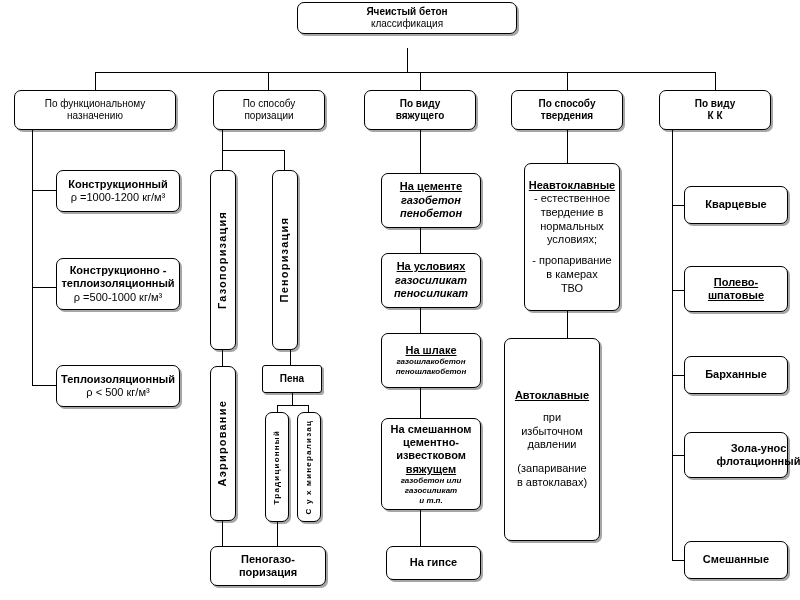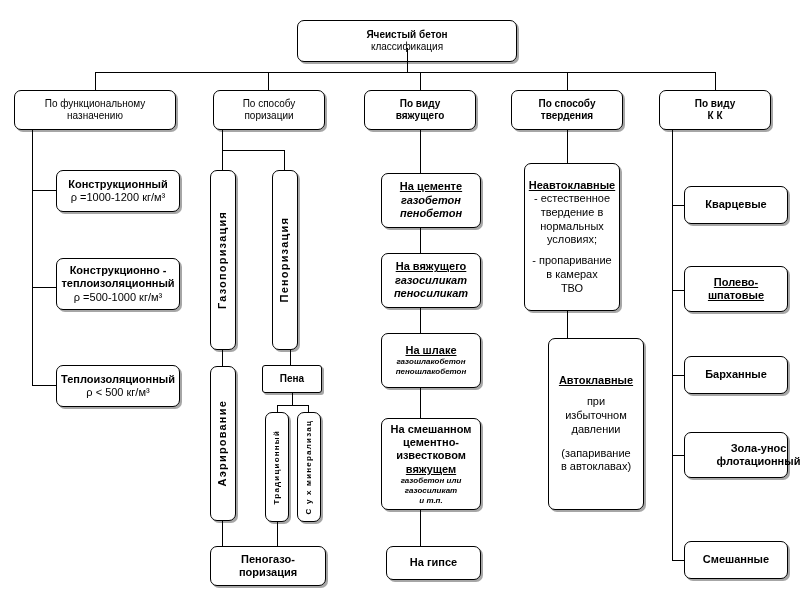--- a/index.html
+++ b/index.html
@@ -57,21 +57,21 @@
     align-items: center;
     justify-content: center;
   }
   .row-line { line-height: 1.25; }
 </style>
 </head>
 <body>
 
 <div id="canvas">
 
-  <div class="box" style="left:297px; top:20px; width:220px; height:42px;">
+  <div class="box" style="left:297px; top:2px; width:220px; height:32px;">
     <div class="bold">Ячеистый бетон</div>
     <div>классификация</div>
   </div>
 
   <div class="line vline" style="left:407px; top:48px; width:1px; height:24px;"></div>
 
   <div class="line hline" style="left:95px; top:72px; width:620px; height:1px;"></div>
 
   <div class="line vline" style="left:95px; top:72px; width:1px; height:20px;"></div>
   <div class="line vline" style="left:268px; top:72px; width:1px; height:20px;"></div>
@@ -171,21 +171,21 @@
   <div class="line vline" style="left:420px; top:388px; width:1px; height:30px;"></div>
   <div class="line vline" style="left:420px; top:508px; width:1px; height:38px;"></div>
 
   <div class="box" style="left:381px; top:173px; width:100px; height:55px;">
     <div class="bold ul small">На цементе</div>
     <div class="ital bold small">газобетон</div>
     <div class="ital bold small">пенобетон</div>
   </div>
 
   <div class="box" style="left:381px; top:253px; width:100px; height:55px;">
-    <div class="bold ul small">На вяжущего</div>
+    <div class="bold ul small">На условиях</div>
     <div class="ital bold small">газосиликат</div>
     <div class="ital bold small">пеносиликат</div>
   </div>
 
   <div class="box" style="left:381px; top:333px; width:100px; height:55px;">
     <div class="bold ul small">На шлаке</div>
     <div class="ital bold tiny">газошлакобетон</div>
     <div class="ital bold tiny">пеношлакобетон</div>
   </div>
 
@@ -211,21 +211,21 @@
     <div class="small row-line">- естественное</div>
     <div class="small row-line">твердение в</div>
     <div class="small row-line">нормальных</div>
     <div class="small row-line">условиях;</div>
     <div class="small row-line" style="height:7px;"></div>
     <div class="small row-line">- пропаривание</div>
     <div class="small row-line">в камерах</div>
     <div class="small row-line">ТВО</div>
   </div>
 
-  <div class="box" style="left:548px; top:338px; width:96px; height:172px;text-align:center;">
+  <div class="box" style="left:504px; top:338px; width:96px; height:203px;text-align:center;">
     <div class="bold ul small">Автоклавные</div>
     <div class="small row-line" style="height:8px;"></div>
     <div class="small row-line">при</div>
     <div class="small row-line">избыточном</div>
     <div class="small row-line">давлении</div>
     <div class="small row-line" style="height:10px;"></div>
     <div class="small row-line">(запаривание</div>
     <div class="small row-line">в автоклавах)</div>
   </div>
 

